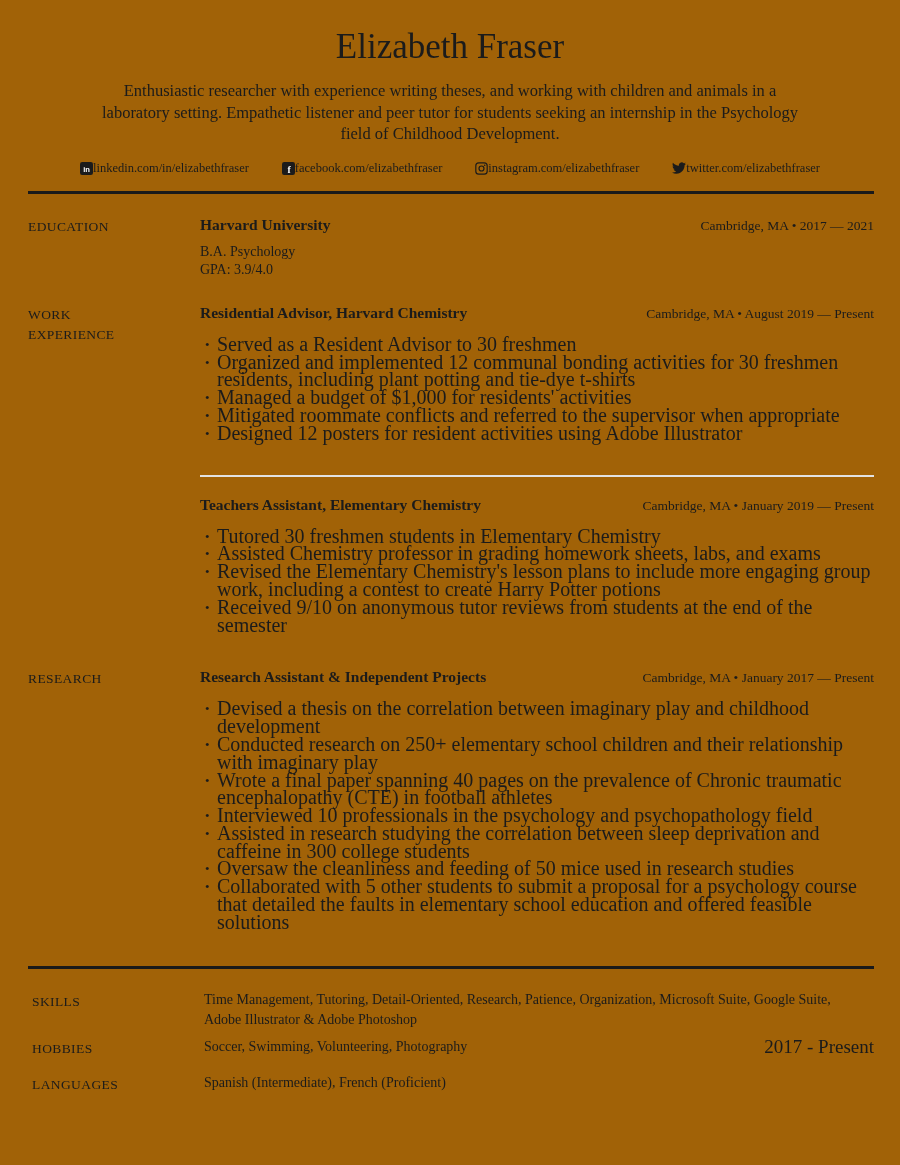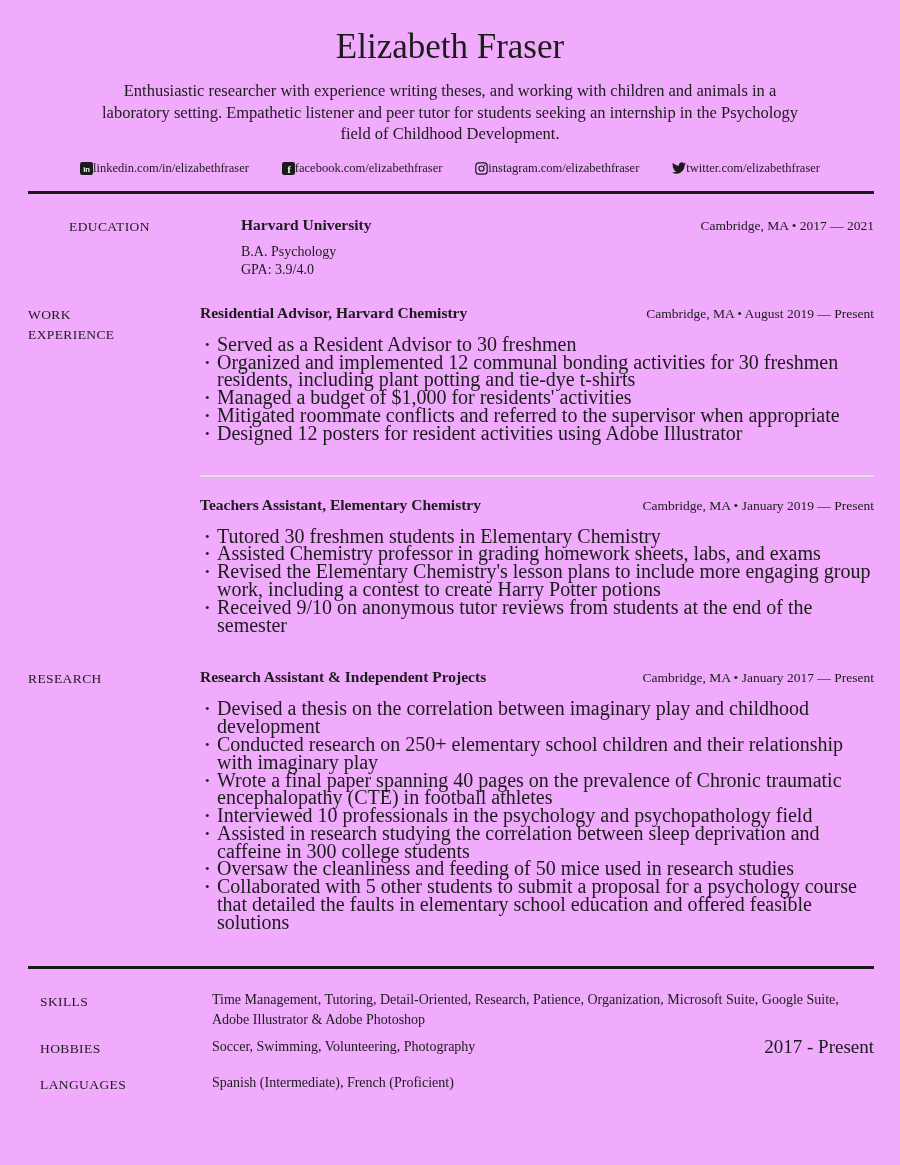--- a/index.html
+++ b/index.html
@@ -1,20 +1,20 @@
 <!DOCTYPE html>
 <html><head>
 <meta charset="utf-8">
 <style>
   * { box-sizing: border-box; }
   html, body { margin: 0; padding: 0; background: #ffffff; }
   .page {
     width: 900px;
     height: 1165px;
-    background: #f0abfc;
+    background: #a16207;
     color: #1b1b1b;
     font-family: "Liberation Serif", "DejaVu Serif", serif;
     overflow: hidden;
     position: relative;
   }
 
   
   .header { text-align: center; padding-top: 27px; }
   .name {
     font-size: 35px;
@@ -62,21 +62,21 @@
   
   .main { padding: 0 26px 0 28px; }
   .section { display: grid; grid-template-columns: 172px 1fr; }
   .section-label {
     font-size: 13.5px;
     letter-spacing: 0.4px;
     line-height: 20px;
     max-width: 120px;
     padding-top: 2px;
   }
-  .sec-education { margin-top: 21px; margin-left: 41px; }
+  .sec-education { margin-top: 21px; }
   .sec-work { margin-top: 24px; }
   .sec-research { margin-top: 33px; }
 
   .entry-head {
     display: flex;
     justify-content: space-between;
     align-items: baseline;
     gap: 12px;
     font-family: Liberation Serif, serif;
   }
@@ -102,21 +102,21 @@
   }
 
   .entry-divider {
     height: 2px;
     background: #e2e2e2;
     margin: 32px 0 18px;
   }
 
   
   .rule-thick.bottom { margin-top: 34px; }
-  .footer { padding: 0 26px 0 40px; }
+  .footer { padding: 0 26px 0 32px; }
   .footer-row { display: grid; grid-template-columns: 172px 1fr; }
   .footer-row.skills { margin-top: 21px; }
   .footer-row.hobbies { margin-top: 7px; }
   .footer-row.languages { margin-top: 14px; }
   .footer-content {
     display: flex;
     justify-content: space-between;
     align-items: flex-start;
     gap: 14px;
     font-size: 14px;

